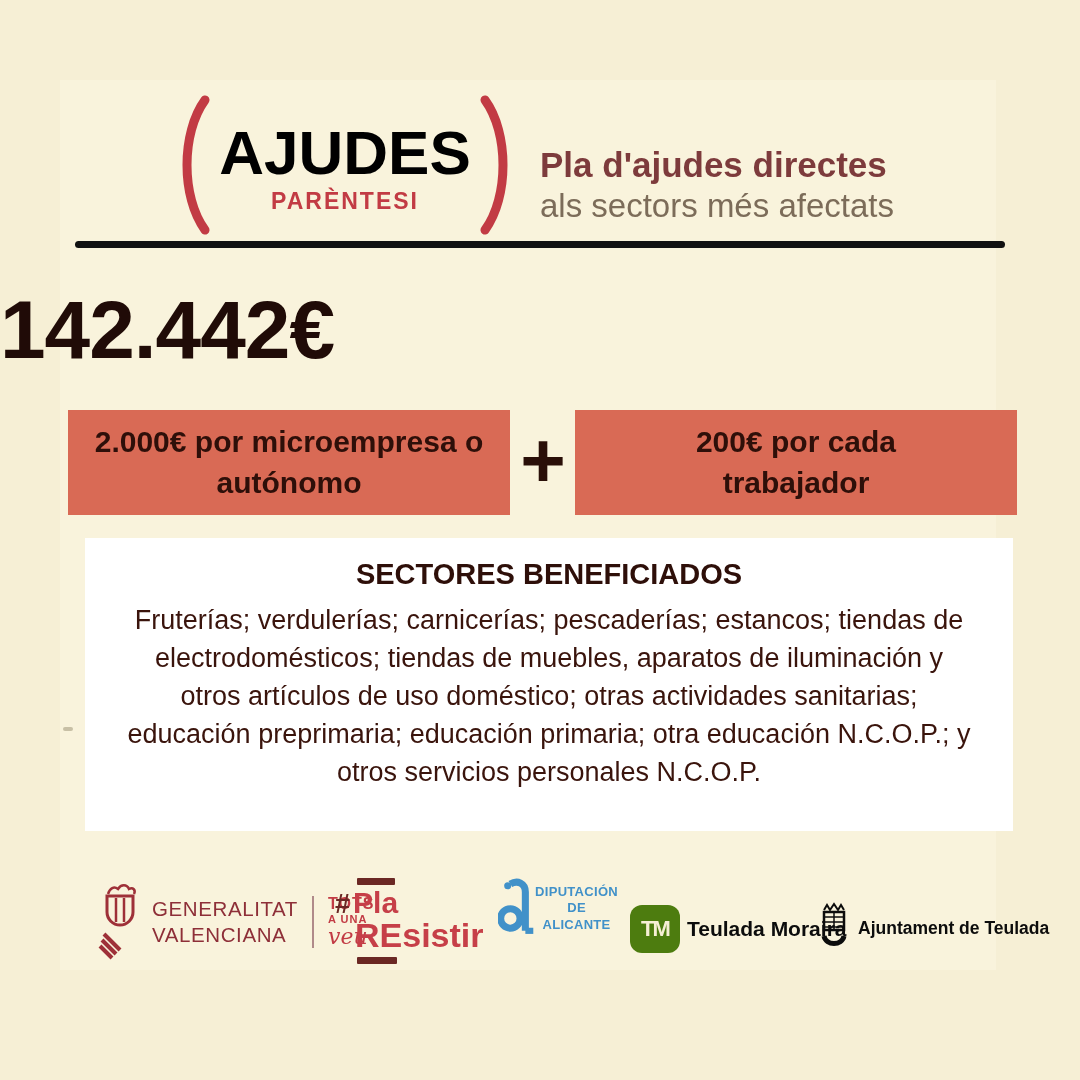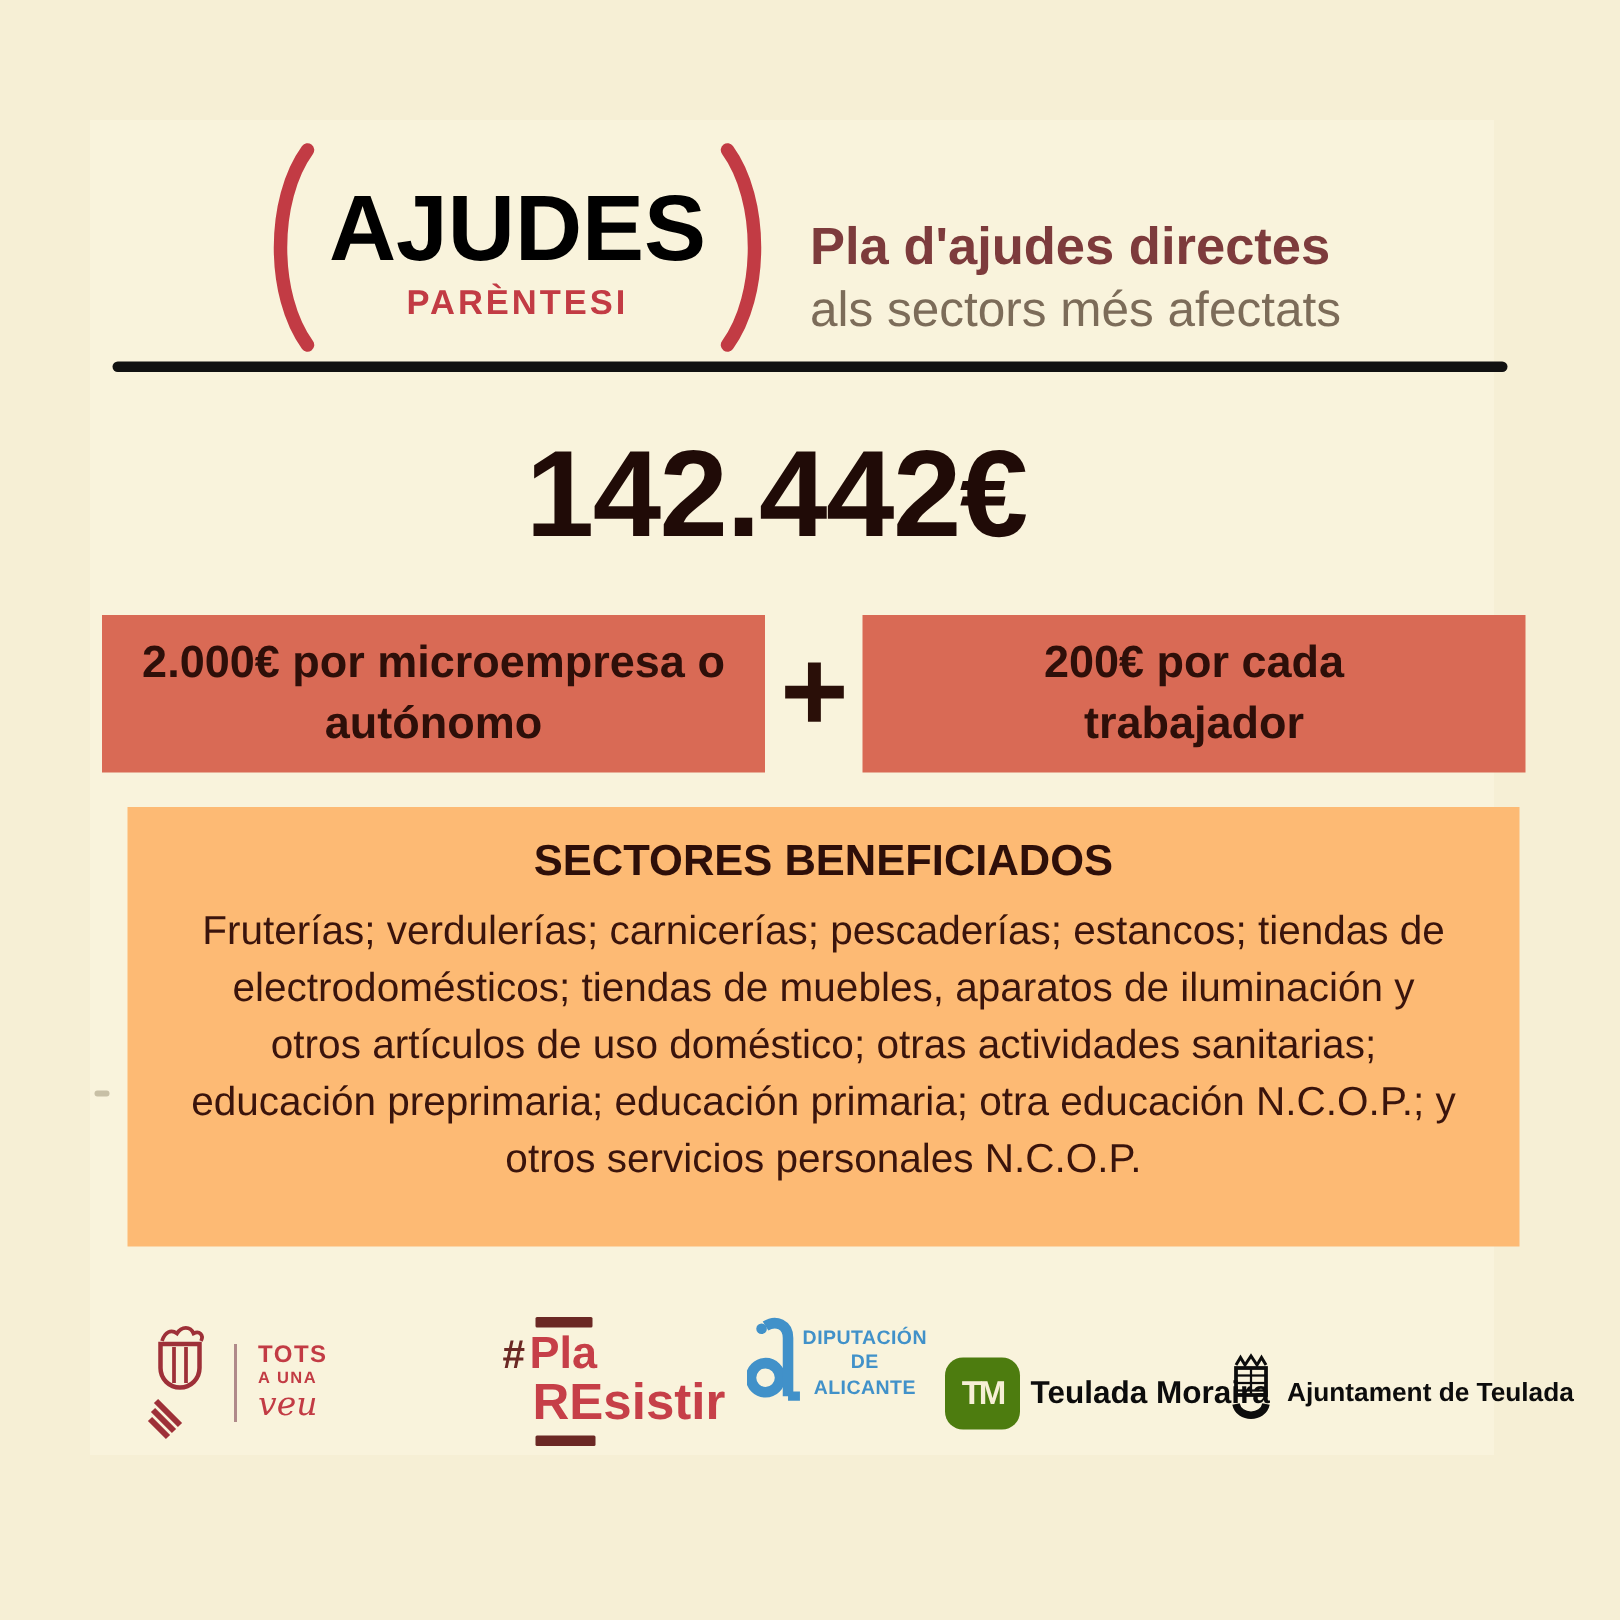--- a/index.html
+++ b/index.html
@@ -27,41 +27,41 @@
   }
   .title-block{position:absolute;left:540px;top:130px;width:420px;margin-top:16px;}
   .title-bold{font-size:35px;font-weight:bold;color:#7d3b3c;line-height:1.1;}
   .title-light{font-size:33px;font-weight:normal;color:#7c6c59;line-height:1.15;margin-top:2px;}
   .divider{
     position:absolute;left:75px;top:241px;width:930px;height:7px;border-radius:4px;
     background:#111111;
   }
   
   .headline{
-    position:absolute;left:0;top:283px;width:1035px;text-align:center;
+    position:absolute;left:0;top:283px;width:1035px;
     font-size:82px;font-weight:bold;color:#200b07;letter-spacing:-1px;
   }
   
   .aid-box{
     position:absolute;top:410px;height:105px;background:#d96a55;
     display:flex;align-items:center;justify-content:center;text-align:center;
     font-size:30px;font-weight:bold;color:#2e0f09;line-height:1.35;
   }
   .aid-box.left{left:68px;width:442px;}
   .aid-box.left .inner{width:400px;}
   .aid-box.right{left:575px;width:442px;}
   .aid-box.right .inner{width:280px;}
   .plus{
     position:absolute;left:508px;top:408px;width:70px;height:105px;
     display:flex;align-items:center;justify-content:center;
     font-size:78px;font-weight:bold;color:#2a0f08;
   }
   
   .sectors-box{
-    position:absolute;left:85px;top:538px;width:928px;height:293px;background:#fdba74;
+    position:absolute;left:85px;top:538px;width:928px;height:293px;background:#ffffff;
     box-sizing:border-box;padding:20px 38px 0 38px;text-align:center;
   }
   .sectors-title{font-size:29px;font-weight:bold;color:#2e0f09;margin-bottom:10px;}
   .sectors-body{font-size:27px;font-weight:normal;color:#3a140c;line-height:38px;}
   .stray-mark{
     position:absolute;left:63px;top:727px;width:10px;height:4px;
     background:rgba(140,130,100,0.45);border-radius:2px;
   }
   
   .footer{position:absolute;left:0;top:870px;width:1080px;height:110px;}
@@ -141,20 +141,24 @@
         <path d="M10 12 C12 6 16 4 20 7 C23 2 29 2 31 7 C35 5 38 8 36 12" stroke="#9e3038" stroke-width="2.5" fill="none"></path>
         <path d="M9 14 h26 v16 a13 13 0 0 1 -26 0 z" stroke="#9e3038" stroke-width="3" fill="none"></path>
         <line x1="18" y1="16" x2="18" y2="40" stroke="#9e3038" stroke-width="2.5"></line>
         <line x1="26" y1="16" x2="26" y2="40" stroke="#9e3038" stroke-width="2.5"></line>
         <g stroke="#9e3038" stroke-width="4">
           <line x1="6" y1="52" x2="22" y2="68"></line>
           <line x1="4" y1="58" x2="18" y2="72"></line>
           <line x1="2" y1="64" x2="14" y2="76"></line>
         </g>
       </svg>
+      <div class="gv-text">
+        <div>GENERALITAT</div>
+        <div>VALENCIANA</div>
+      </div>
       <div class="gv-sep"></div>
       <div class="gv-tots">
         <span class="t1">TOTS</span>
         <span class="t2">A UNA</span>
         <span class="t3">veu</span>
       </div>
     </div>
 
     <div class="plr">
       <div class="plr-bar top"></div>

